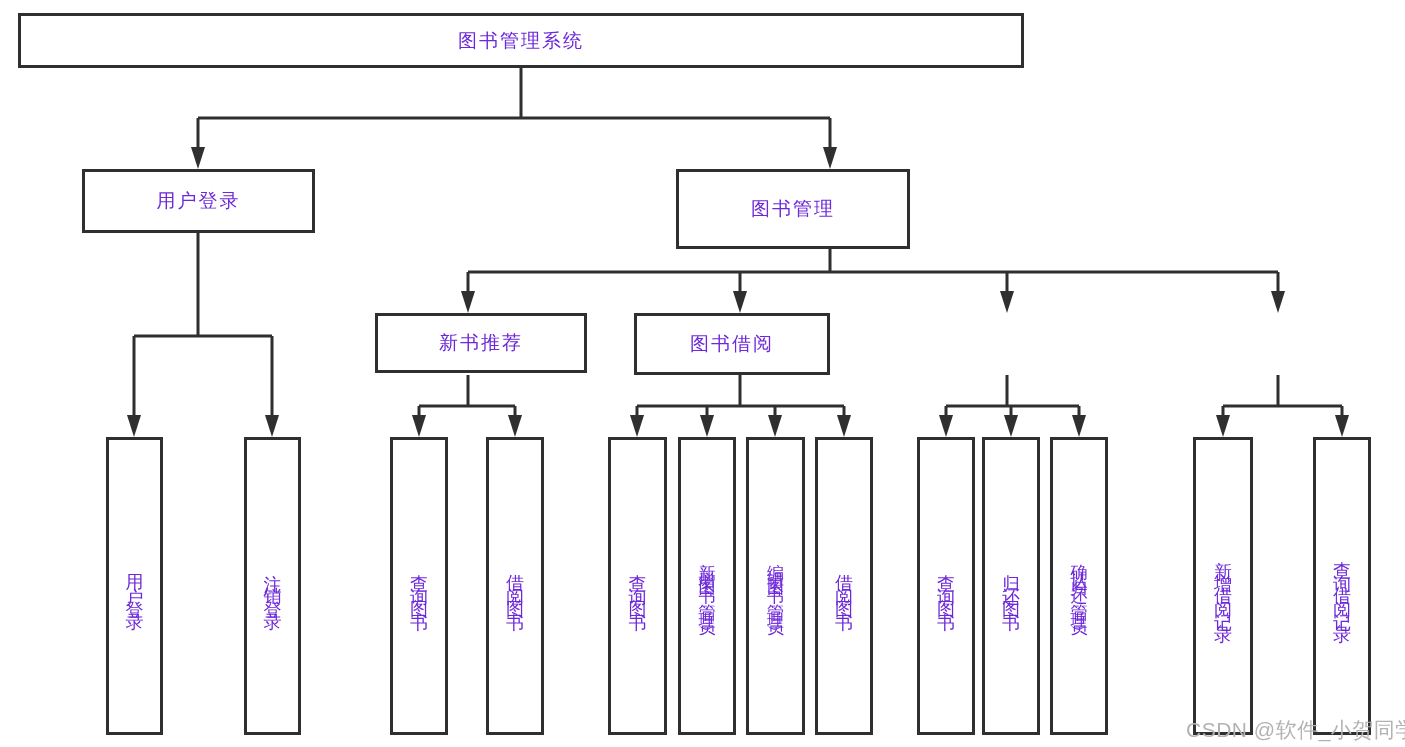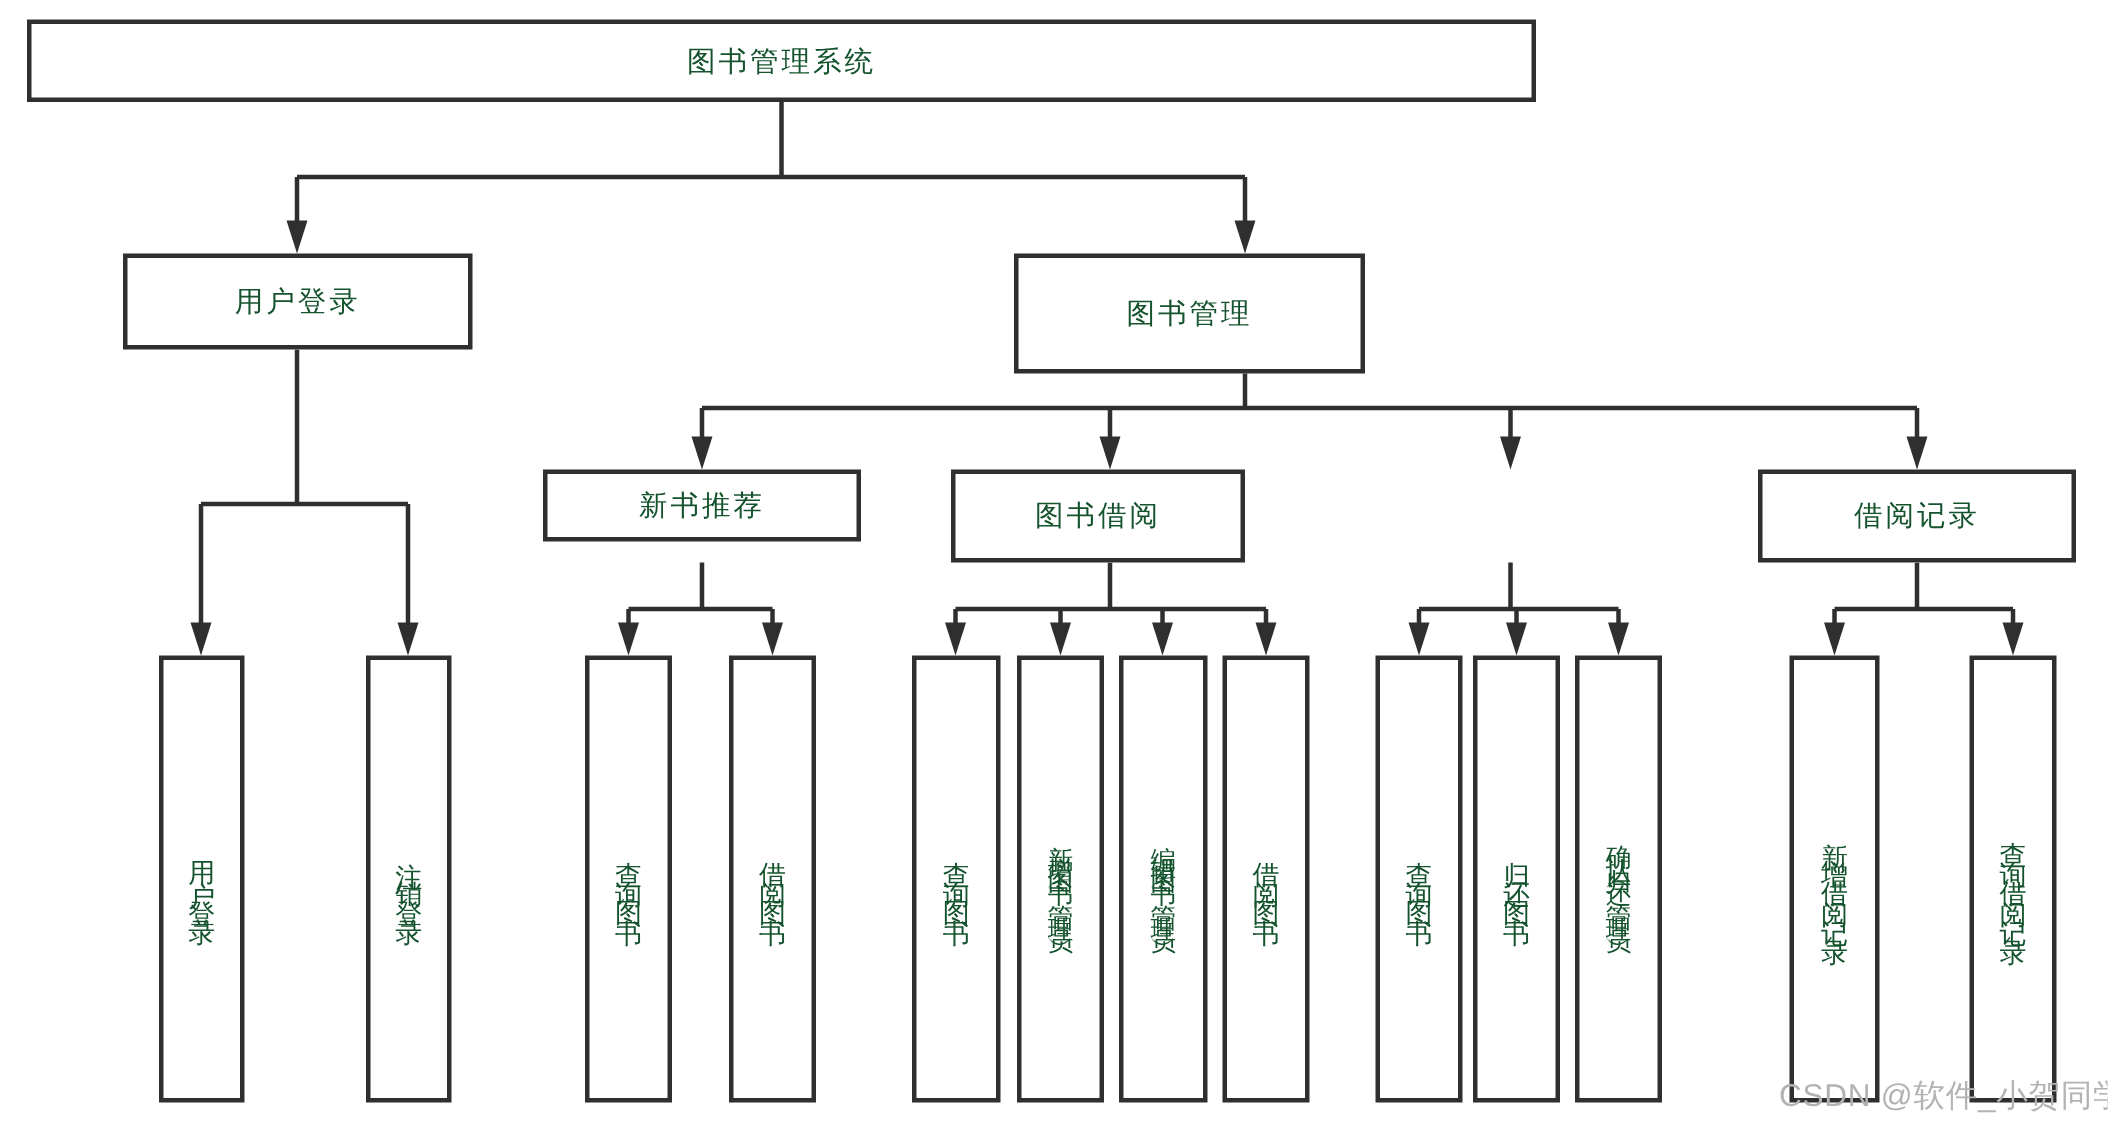--- a/index.html
+++ b/index.html
@@ -21,21 +21,21 @@
   }
   .box{
     position:absolute;
     box-sizing:border-box;
     background:#ffffff;
     border:3px solid #2f2f2f;
     display:flex;
     align-items:center;
     justify-content:center;
     z-index:1;
-    color:#14532d;
+    color:#6d28d9;
   }
   .hbox .label{
     font-size:19px;
     letter-spacing:2px;
     white-space:nowrap;
   }
   .vbox .label{
     writing-mode:vertical-rl;
     font-size:18px;
     letter-spacing:13px;
@@ -98,28 +98,25 @@
     <span class="label">图书管理系统</span>
   </div>
 
   <div class="box hbox" style="left:82px;top:169px;width:233px;height:64px">
     <span class="label">用户登录</span>
   </div>
   <div class="box hbox" style="left:676px;top:169px;width:234px;height:80px">
     <span class="label">图书管理</span>
   </div>
 
-  <div class="box hbox" style="left:362px;top:313px;width:212px;height:48px">
+  <div class="box hbox" style="left:375px;top:313px;width:212px;height:60px">
     <span class="label">新书推荐</span>
   </div>
   <div class="box hbox" style="left:634px;top:313px;width:196px;height:62px">
     <span class="label">图书借阅</span>
-  </div>
-  <div class="box hbox" style="left:1172px;top:313px;width:212px;height:62px">
-    <span class="label">借阅记录</span>
   </div>
 
   <div class="box vbox" style="left:106px;top:437px;width:57px;height:298px">
     <span class="label">用户登录</span>
   </div>
   <div class="box vbox" style="left:244px;top:437px;width:57px;height:298px">
     <span class="label">注销登录</span>
   </div>
 
   <div class="box vbox" style="left:390px;top:437px;width:58px;height:298px">

